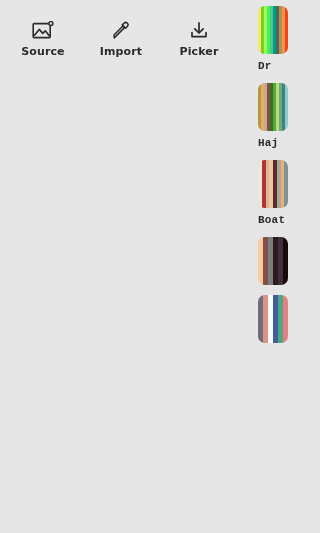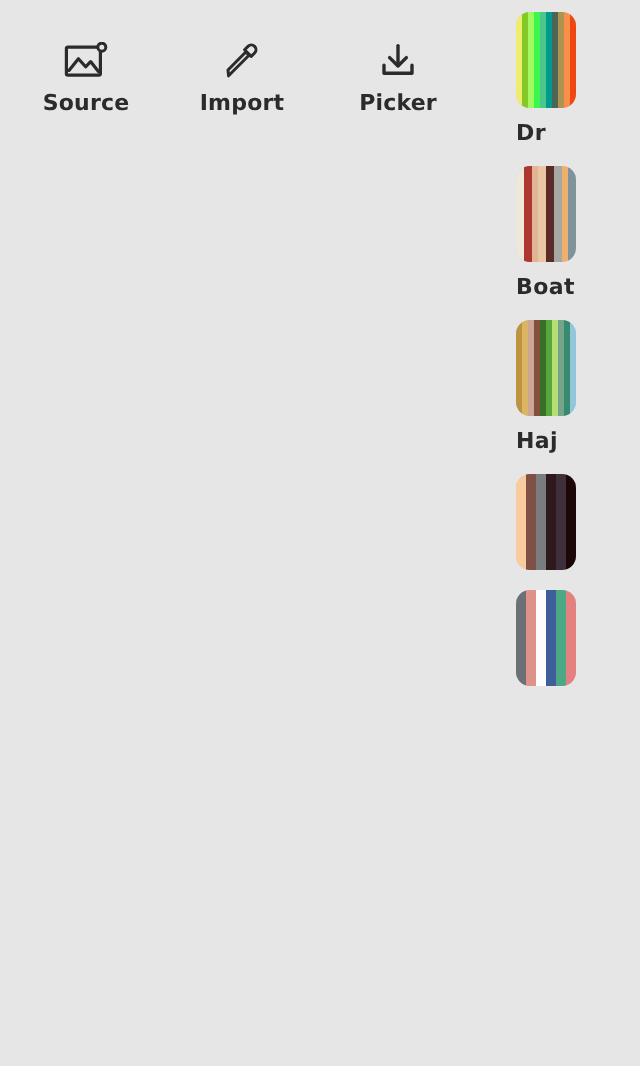--- a/index.html
+++ b/index.html
@@ -62,20 +62,21 @@
 
   
   .palette-list {
     flex: 1 1 auto;
     padding: 6px 0 0 0;
     overflow: hidden;
   }
   .palette-card {
     padding: 0 12px;
     margin-bottom: 10px;
+    font-family: Liberation Mono, monospace;
   }
   .swatch-bar {
     display: flex;
     height: 48px;
     border-radius: 7px;
     overflow: hidden;
     background: #ccc;
   }
   .swatch {
     flex: 1 1 0;
@@ -145,48 +146,48 @@
           <div class="swatch" style="background: rgb(0, 155, 139);"></div>
           <div class="swatch" style="background: rgb(76, 101, 86);"></div>
           <div class="swatch" style="background: rgb(172, 148, 80);"></div>
           <div class="swatch" style="background: rgb(250, 143, 75);"></div>
           <div class="swatch" style="background: rgb(239, 71, 18);"></div>
         </div>
         <div class="palette-label">Dr</div>
       </div>
       <div class="palette-card">
         <div class="swatch-bar">
-          <div class="swatch" style="background: rgb(236, 233, 218);"></div>
-          <div class="swatch" style="background: rgb(174, 54, 49);"></div>
-          <div class="swatch" style="background: rgb(224, 180, 148);"></div>
-          <div class="swatch" style="background: rgb(233, 199, 165);"></div>
-          <div class="swatch" style="background: rgb(91, 43, 40);"></div>
-          <div class="swatch" style="background: rgb(166, 169, 162);"></div>
-          <div class="swatch" style="background: rgb(239, 176, 110);"></div>
-          <div class="swatch" style="background: rgb(126, 147, 154);"></div>
-        </div>
-        <div class="palette-label">Boat</div>
-      </div>
-      <div class="palette-card">
-        <div class="swatch-bar">
           <div class="swatch" style="background: rgb(189, 146, 64);"></div>
           <div class="swatch" style="background: rgb(219, 180, 100);"></div>
           <div class="swatch" style="background: rgb(205, 167, 150);"></div>
           <div class="swatch" style="background: rgb(130, 80, 63);"></div>
           <div class="swatch" style="background: rgb(61, 110, 39);"></div>
           <div class="swatch" style="background: rgb(85, 168, 59);"></div>
           <div class="swatch" style="background: rgb(182, 222, 116);"></div>
           <div class="swatch" style="background: rgb(118, 164, 134);"></div>
           <div class="swatch" style="background: rgb(54, 138, 109);"></div>
           <div class="swatch" style="background: rgb(147, 197, 220);"></div>
         </div>
         <div class="palette-label">Haj</div>
       </div>
       <div class="palette-card">
         <div class="swatch-bar">
+          <div class="swatch" style="background: rgb(236, 233, 218);"></div>
+          <div class="swatch" style="background: rgb(174, 54, 49);"></div>
+          <div class="swatch" style="background: rgb(224, 180, 148);"></div>
+          <div class="swatch" style="background: rgb(233, 199, 165);"></div>
+          <div class="swatch" style="background: rgb(91, 43, 40);"></div>
+          <div class="swatch" style="background: rgb(166, 169, 162);"></div>
+          <div class="swatch" style="background: rgb(239, 176, 110);"></div>
+          <div class="swatch" style="background: rgb(126, 147, 154);"></div>
+        </div>
+        <div class="palette-label">Boat</div>
+      </div>
+      <div class="palette-card">
+        <div class="swatch-bar">
           <div class="swatch" style="background: rgb(249, 203, 158);"></div>
           <div class="swatch" style="background: rgb(126, 80, 70);"></div>
           <div class="swatch" style="background: rgb(122, 125, 126);"></div>
           <div class="swatch" style="background: rgb(46, 25, 28);"></div>
           <div class="swatch" style="background: rgb(62, 47, 59);"></div>
           <div class="swatch" style="background: rgb(27, 7, 7);"></div>
         </div>
         <div class="palette-label empty"></div>
       </div>
       <div class="palette-card">

